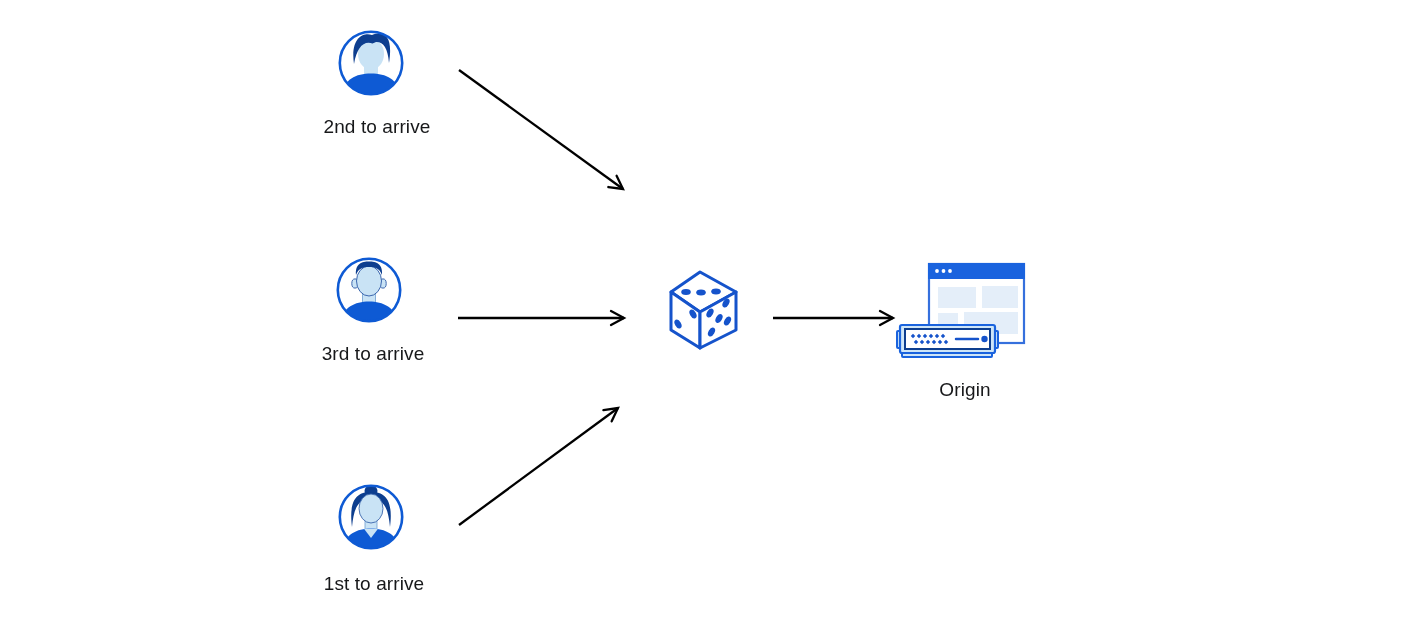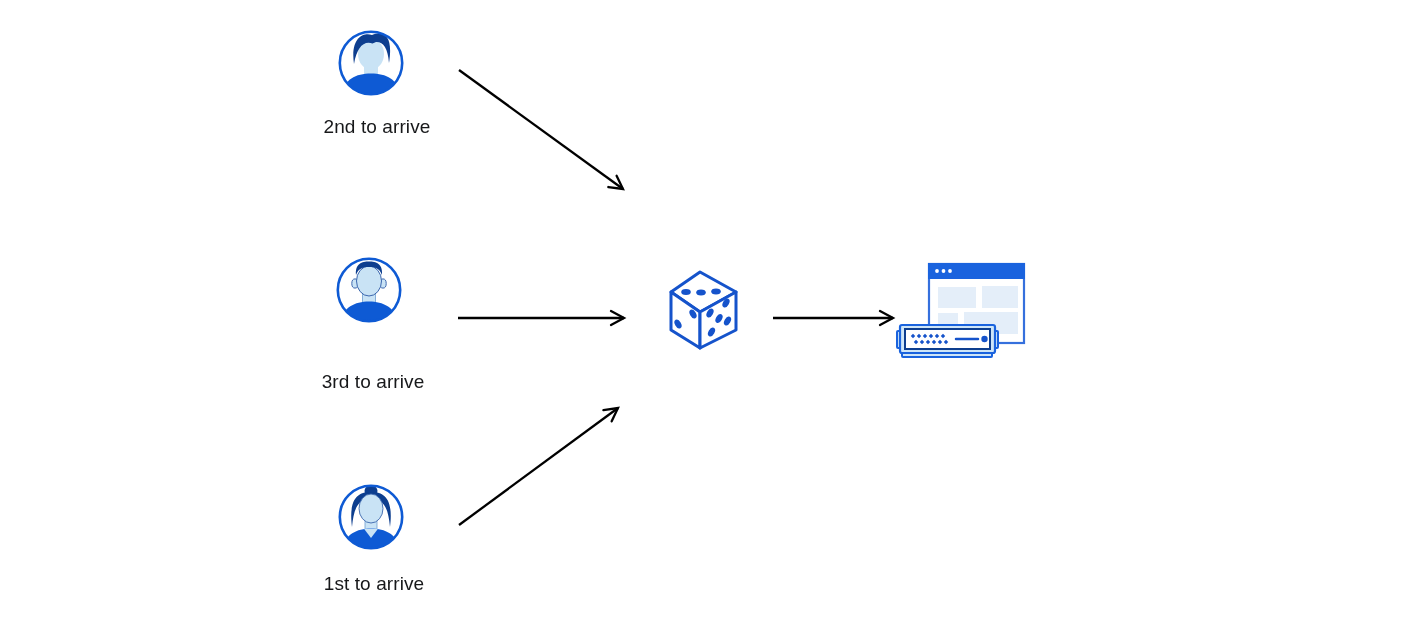--- a/index.html
+++ b/index.html
@@ -81,21 +81,21 @@
       <g clip-path="url(#c2)">
         <rect x="27.5" y="32" width="13" height="16" fill="var(--blue-face)" stroke="#6f9fd0" stroke-width="0.8"></rect>
         <ellipse cx="20" cy="27.5" rx="3.2" ry="4.6" fill="var(--blue-face)" stroke="#3b66ad" stroke-width="1"></ellipse>
         <ellipse cx="48" cy="27.5" rx="3.2" ry="4.6" fill="var(--blue-face)" stroke="#3b66ad" stroke-width="1"></ellipse>
         <ellipse cx="34" cy="25" rx="12.5" ry="15" fill="var(--blue-face)" stroke="#3b66ad" stroke-width="1"></ellipse>
         <path d="M21,19 C20,7.5 27,5.5 34,5.5 C41,5.5 48,7.5 47,19 C44.5,12 40,11 34,11 C28,11 23.5,12 21,19 Z" fill="var(--blue-navy)"></path>
         <path d="M5,68 C7,52 19,45.5 34,45.5 C49,45.5 61,52 63,68 Z" fill="var(--blue-bright)"></path>
       </g>
       <circle cx="34" cy="34" r="31.2" fill="none" stroke="var(--blue-bright)" stroke-width="2.6"></circle>
     </svg>
-    <div class="node-label" style="left:-42px;top:87px;margin-top:28px;">3rd to arrive</div>
+    <div class="node-label" style="left:-42px;top:87px;">3rd to arrive</div>
   </div>
 
   <div class="node" style="left:337px;top:483px;">
     <svg width="68" height="68" viewBox="0 0 68 68">
       <defs>
           <clipPath id="c3">
             <circle cx="34" cy="34" r="31.2"></circle>
           </clipPath>
         </defs>
       <circle cx="34" cy="34" r="31.2" fill="#ffffff"></circle>
@@ -169,15 +169,16 @@
           <path d="M26,77.8 l2.2,2.2 -2.2,2.2 -2.2,-2.2 Z"></path>
           <path d="M32,77.8 l2.2,2.2 -2.2,2.2 -2.2,-2.2 Z"></path>
           <path d="M38,77.8 l2.2,2.2 -2.2,2.2 -2.2,-2.2 Z"></path>
           <path d="M44,77.8 l2.2,2.2 -2.2,2.2 -2.2,-2.2 Z"></path>
           <path d="M50,77.8 l2.2,2.2 -2.2,2.2 -2.2,-2.2 Z"></path>
         </g>
         <line x1="60" y1="77" x2="82" y2="77" stroke="var(--blue-primary)" stroke-width="2.5" stroke-linecap="round"></line>
         <circle cx="88.5" cy="77" r="3.2" fill="var(--blue-primary)"></circle>
       </g>
     </svg>
+    <div class="node-label" style="left:-11px;top:117px;">Origin</div>
   </div>
 
 </div>
 
 </body></html>

